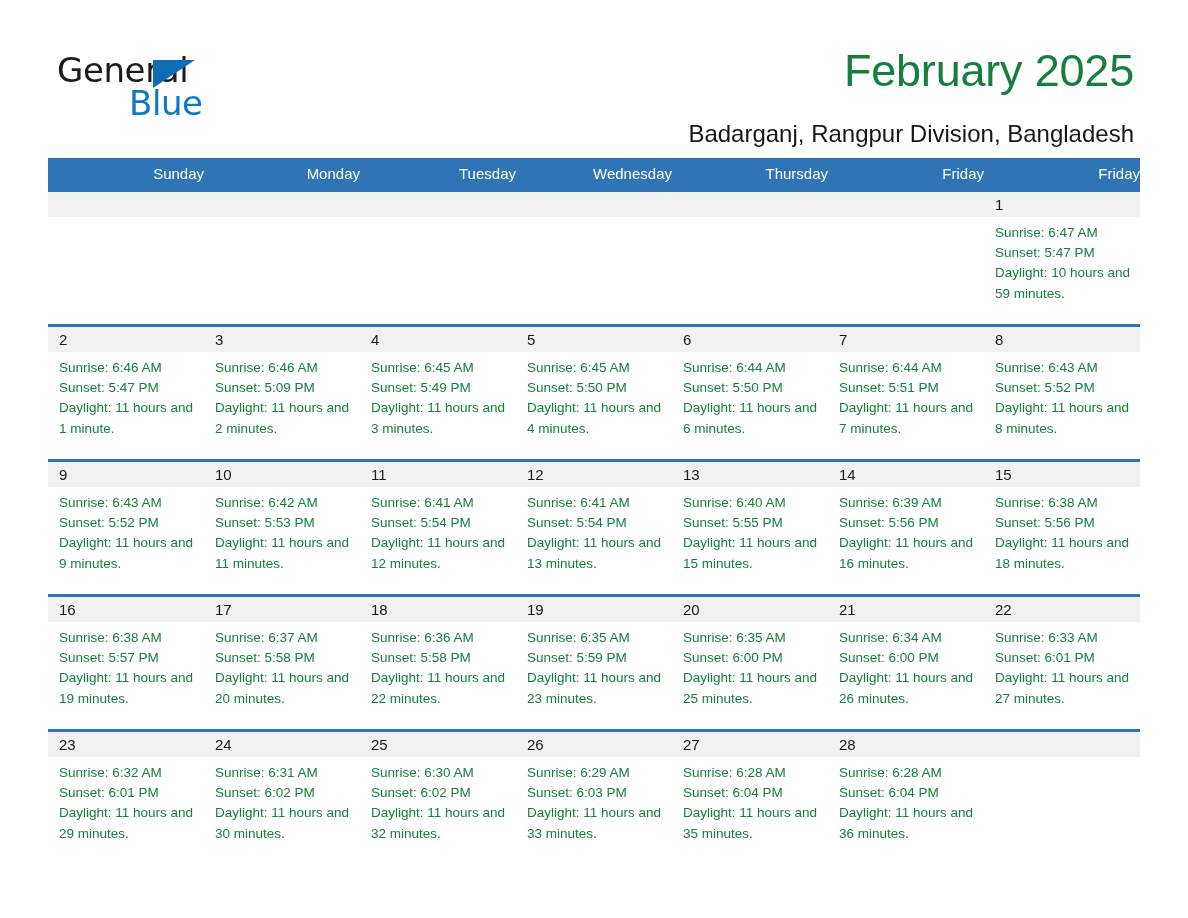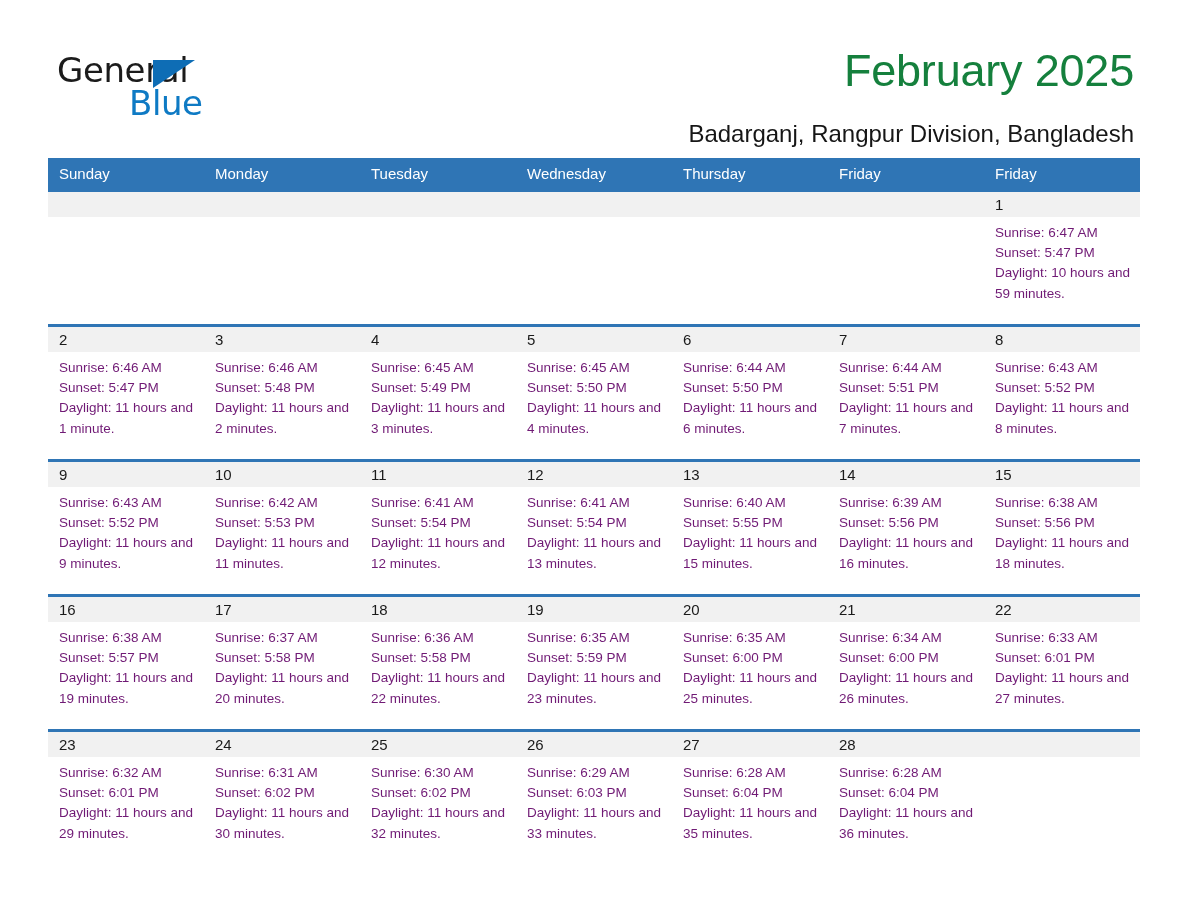--- a/index.html
+++ b/index.html
@@ -97,21 +97,21 @@
     top: 158px;
     width: 1092px;
     border-collapse: collapse;
     table-layout: fixed;
   }
   .calendar th {
     background: #2f75b5;
     color: #ffffff;
     font-weight: 400;
     font-size: 15px;
-    text-align: left;
+    text-align: right;
     padding: 7px 0 7px 11px;
     height: 16px;
     box-sizing: border-box;
   }
   .calendar td {
     vertical-align: top;
     padding: 0;
     border-top: 3px solid #2f75b5;
     width: 156px;
     height: 135px;
@@ -124,21 +124,21 @@
     box-sizing: border-box;
     padding: 2px 0 0 11px;
     font-size: 15px;
     color: #1a1a1a;
     line-height: 22px;
   }
   .cell-body {
     padding: 6px 8px 0 11px;
     font-size: 13.5px;
     line-height: 20.2px;
-    color: #701a75;
+    color: #15803d;
   }
   .cell-body div {
     white-space: nowrap;
   }
   .cell-body .daylight {
     white-space: normal;
   }
   td.empty .daynum-band {
     background: #f1f1f1;
   }
@@ -210,21 +210,21 @@
             <div class="cell-body">
               <div>Sunrise: 6:46 AM</div>
               <div>Sunset: 5:47 PM</div>
               <div class="daylight">Daylight: 11 hours and 1 minute.</div>
             </div>
           </td>
           <td>
             <div class="daynum-band">3</div>
             <div class="cell-body">
               <div>Sunrise: 6:46 AM</div>
-              <div>Sunset: 5:48 PM</div>
+              <div>Sunset: 5:09 PM</div>
               <div class="daylight">Daylight: 11 hours and 2 minutes.</div>
             </div>
           </td>
           <td>
             <div class="daynum-band">4</div>
             <div class="cell-body">
               <div>Sunrise: 6:45 AM</div>
               <div>Sunset: 5:49 PM</div>
               <div class="daylight">Daylight: 11 hours and 3 minutes.</div>
             </div>

